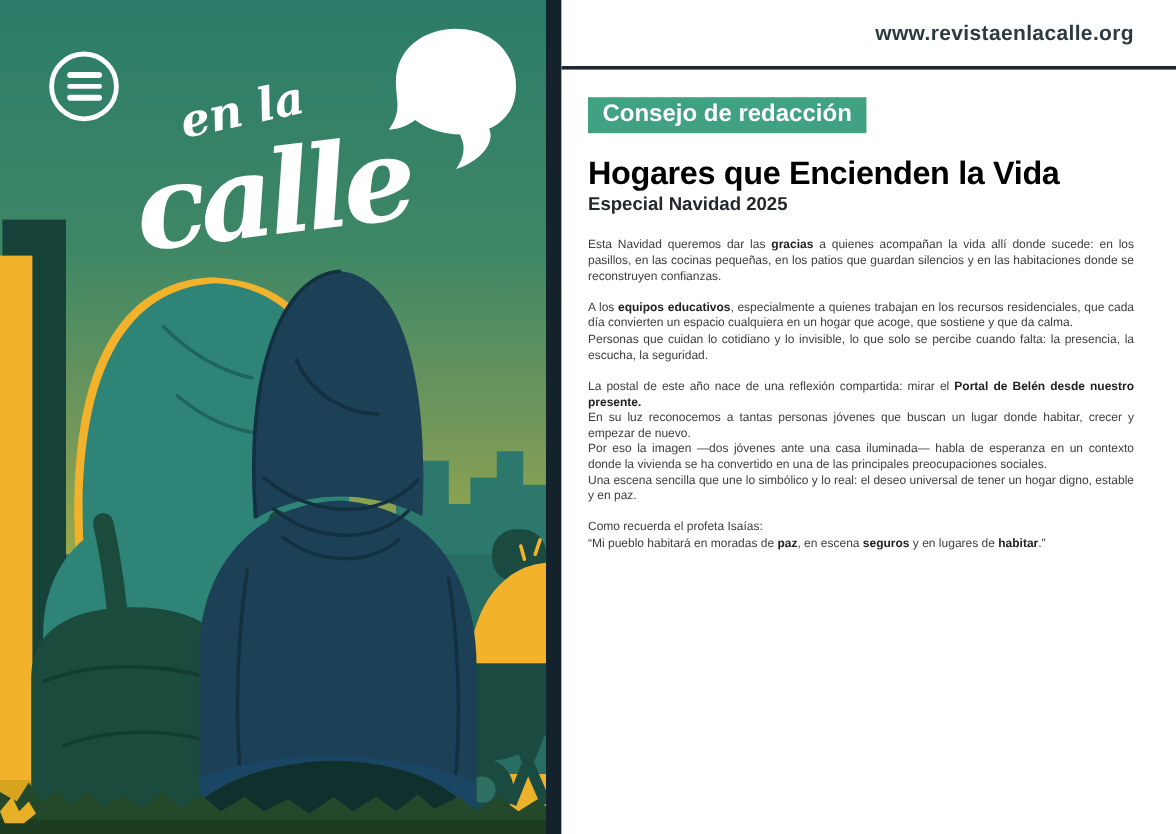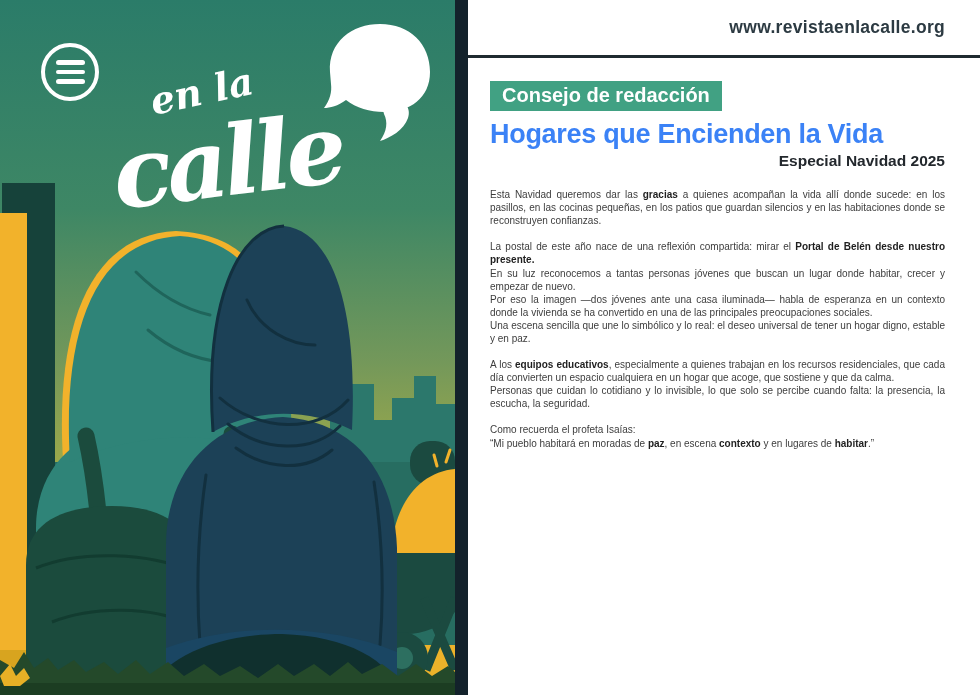--- a/index.html
+++ b/index.html
@@ -35,27 +35,26 @@
     font-weight:bold; font-size:17.5px; color:#2C3A42;
     letter-spacing:0.3px; text-decoration:none; cursor:pointer;text-align:right;
   }
   .content { padding:23px 35px 0 22px; }
   .badge {
     display:inline-block; background:#41A183; color:#ffffff;
     font-weight:bold; font-size:20px; padding:3px 12px 4px;
   }
   h1.title {
     font-size:27px; line-height:1.15; font-weight:bold;
-    color:#3b82f6; letter-spacing:-0.3px;
-    margin:8px 0 2px;
+    color:#000000; letter-spacing:-0.3px;
+    margin:18px 0 2px;
   }
   h2.subtitle {
     font-size:15.5px; font-weight:bold; color:#23282D;
     margin:0 0 18px;
-    text-align:right;
   }
   .para {
     font-size:10px; line-height:1.31; color:#3D3D3D;
     text-align:justify; white-space:pre-wrap;
     margin:0 0 13px;
   }
   .para b { color:#1F1F1F; }
 </style>
 </head>
 <body>
@@ -146,25 +145,25 @@
   <div class="right-panel">
     <div class="site-header">
       <a class="site-url">www.revistaenlacalle.org</a>
     </div>
     <div class="content">
       <span class="badge">Consejo de redacción</span>
       <h1 class="title">Hogares que Encienden la Vida</h1>
       <h2 class="subtitle">Especial Navidad 2025</h2>
       <div id="article-body">
           <p class="para"><span>Esta Navidad queremos dar las </span><b>gracias</b><span> a quienes acompañan la vida allí donde sucede: en los pasillos, en las cocinas pequeñas, en los patios que guardan silencios y en las habitaciones donde se reconstruyen confianzas.</span></p>
+          <p class="para"><span>A los </span><b>equipos educativos</b><span>, especialmente a quienes trabajan en los recursos residenciales, que cada día convierten un espacio cualquiera en un hogar que acoge, que sostiene y que da calma.
+Personas que cuidan lo cotidiano y lo invisible, lo que solo se percibe cuando falta: la presencia, la escucha, la seguridad.</span></p>
           <p class="para"><span>La postal de este año nace de una reflexión compartida: mirar el </span><b>Portal de Belén desde nuestro presente.</b><span>
 En su luz reconocemos a tantas personas jóvenes que buscan un lugar donde habitar, crecer y empezar de nuevo.
 Por eso la imagen —dos jóvenes ante una casa iluminada— habla de esperanza en un contexto donde la vivienda se ha convertido en una de las principales preocupaciones sociales.
 Una escena sencilla que une lo simbólico y lo real: el deseo universal de tener un hogar digno, estable y en paz.</span></p>
-          <p class="para"><span>A los </span><b>equipos educativos</b><span>, especialmente a quienes trabajan en los recursos residenciales, que cada día convierten un espacio cualquiera en un hogar que acoge, que sostiene y que da calma.
-Personas que cuidan lo cotidiano y lo invisible, lo que solo se percibe cuando falta: la presencia, la escucha, la seguridad.</span></p>
           <p class="para"><span>Como recuerda el profeta Isaías:
-“Mi pueblo habitará en moradas de </span><b>paz</b><span>, en escena </span><b>contexto</b><span> y en lugares de </span><b>habitar</b><span>.”</span></p>
+“Mi pueblo habitará en moradas de </span><b>paz</b><span>, en escena </span><b>seguros</b><span> y en lugares de </span><b>habitar</b><span>.”</span></p>
         </div>
     </div>
   </div>
 
 </div>
 
 </body></html>

